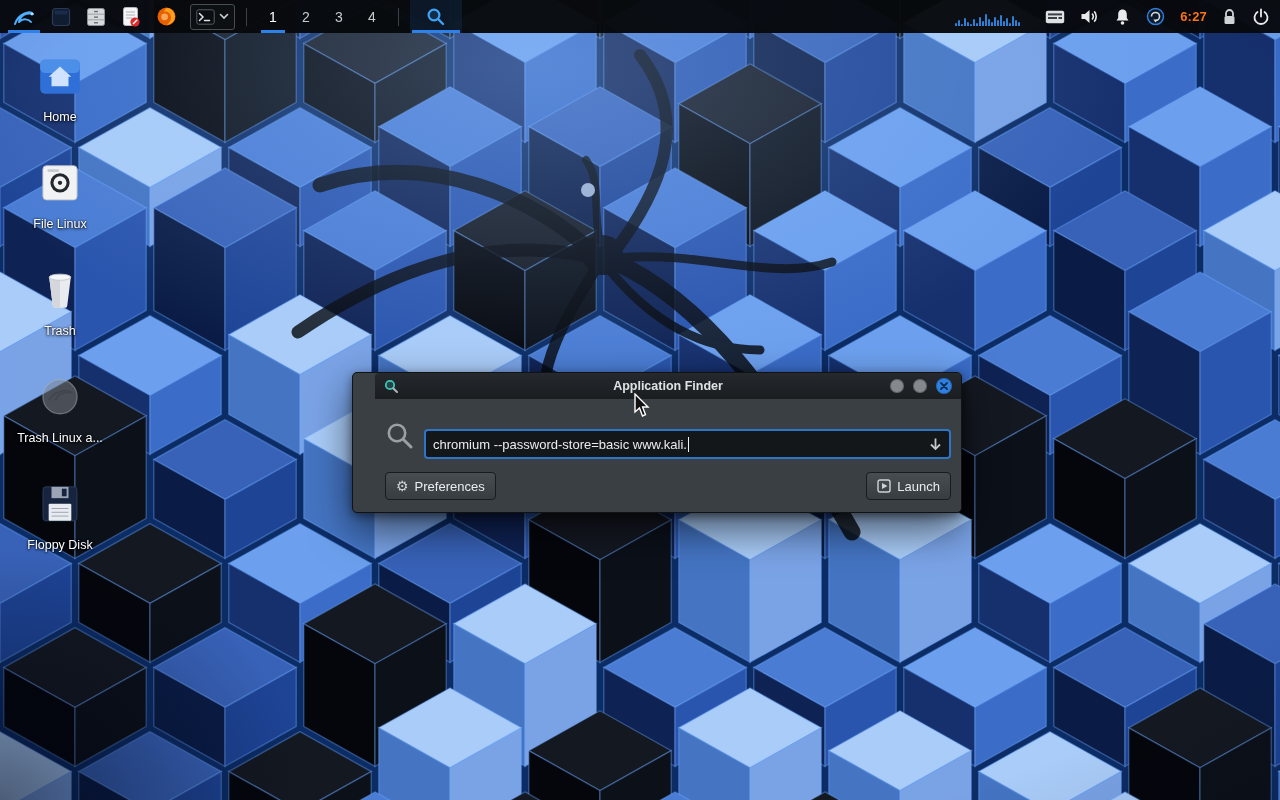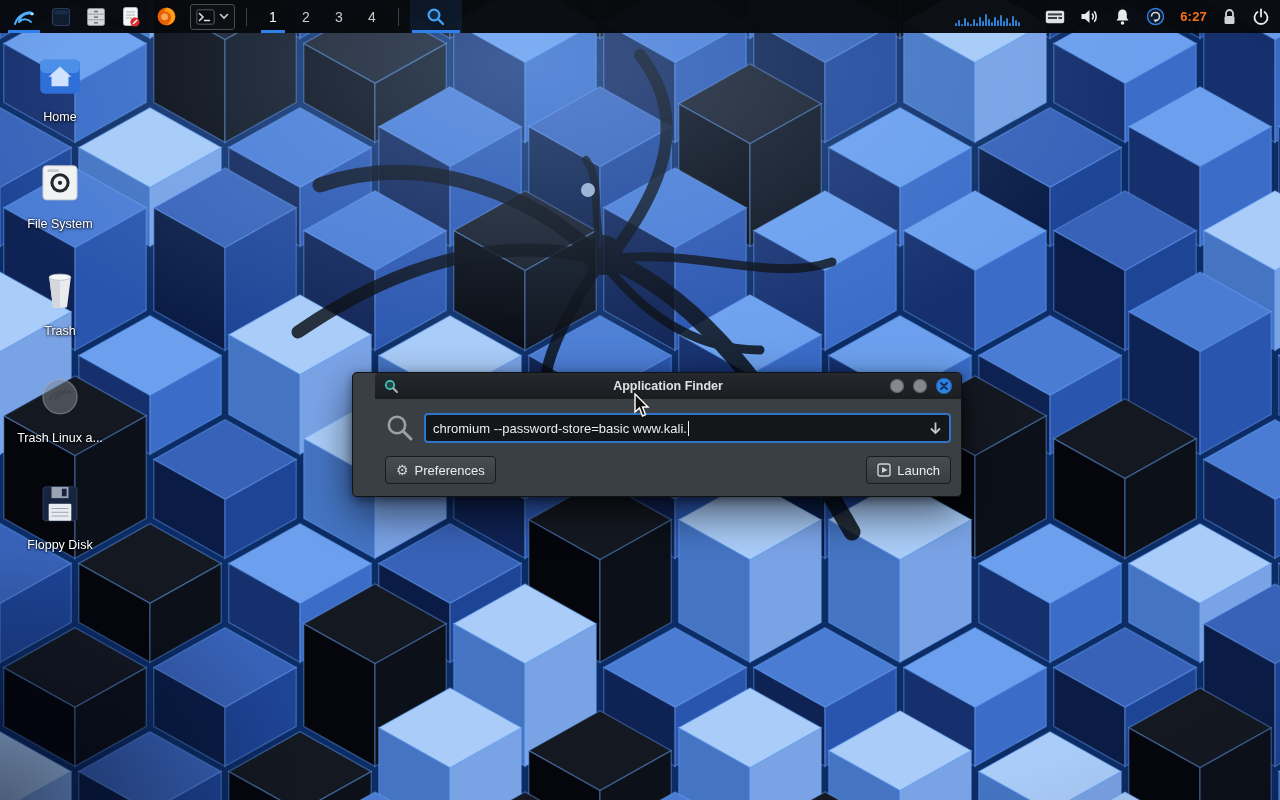--- a/index.html
+++ b/index.html
@@ -49,21 +49,21 @@
     box-shadow:0 16px 40px rgba(0,0,0,.6),0 3px 10px rgba(0,0,0,.45);padding-left:22px;}
   .titlebar{height:26px;background:linear-gradient(#25292d,#1a1d20);
     border-radius:4px 4px 0 0;display:flex;align-items:center;position:relative;padding:0 9px;}
   .tb-title{position:absolute;left:0;right:0;text-align:center;font-size:12.5px;font-weight:bold;color:#dfe2e5;pointer-events:none;}
   .tb-btns{margin-left:auto;display:flex;align-items:center;gap:9px;z-index:2;}
   .tb-circle{width:14px;height:14px;border-radius:50%;background:#85898e;box-shadow:inset 0 0 0 1px rgba(0,0,0,.25);}
   .tb-close{width:16px;height:16px;border-radius:50%;background:#2f82e4;display:flex;align-items:center;justify-content:center;box-shadow:inset 0 0 0 1px rgba(0,0,0,.2);}
   .fbody{padding:14px 10px 12px;}
   .search-row{display:flex;align-items:center;gap:9px;}
   .input{flex:1;height:30px;box-sizing:border-box;background:#14171a;border:2px solid #2e74c8;
-    border-radius:4px;display:flex;align-items:center;padding:0 7px;}
+    border-radius:4px;display:flex;align-items:center;padding:0 7px;margin-top:16px;}
   .q{color:#e9ebed;font-size:13px;white-space:pre;}
   .caret{width:1px;height:15px;background:#f0f2f4;margin-left:1px;animation:blink 1.1s steps(1) infinite;}
   @keyframes blink{50%{opacity:0;}}
   .arrow{margin-left:auto;display:flex;align-items:center;}
   .btn-row{display:flex;justify-content:space-between;margin-top:13px;}
   .btn{display:inline-flex;align-items:center;gap:6px;height:28px;padding:0 10px;
     background:linear-gradient(#484d52,#383d42);border:1px solid #191b1d;border-radius:4px;
     color:#e9ecef;font-size:13px;font-family:inherit;cursor:default;}
   .btn .gear{font-size:14px;color:#ced3d8;line-height:1;font-family:"DejaVu Sans",sans-serif;}
   
@@ -865,21 +865,21 @@
     <span class="dlabel">Home</span>
   </div>
 
   <div class="dicon">
     <svg width="44" height="44" viewBox="0 0 44 44">
       <rect x="3" y="3" width="38" height="38" rx="4" fill="#f1f2f4" stroke="#b9bec4"></rect>
       <circle cx="22" cy="22" r="9" fill="none" stroke="#23282d" stroke-width="3.4"></circle>
       <circle cx="22" cy="22" r="2.4" fill="#23282d"></circle>
       <rect x="8" y="7" width="13" height="3" rx="1.5" fill="#c6cbd1"></rect>
     </svg>
-    <span class="dlabel">File System</span>
+    <span class="dlabel">File Linux</span>
   </div>
 
   <div class="dicon">
     <svg width="40" height="44" viewBox="0 0 40 44">
       <path d="M8 8 L12 40 Q12 42 14 42 L26 42 Q28 42 28 40 L32 8 Z" fill="#e9ebee"></path>
       <path d="M8 8 L12 40 Q12 42 14 42 L20 42 L20 8 Z" fill="#d4d8dd"></path>
       <ellipse cx="20" cy="8" rx="12" ry="3.4" fill="#f6f7f8" stroke="#c3c8cd"></ellipse>
     </svg>
     <span class="dlabel">Trash</span>
   </div>

